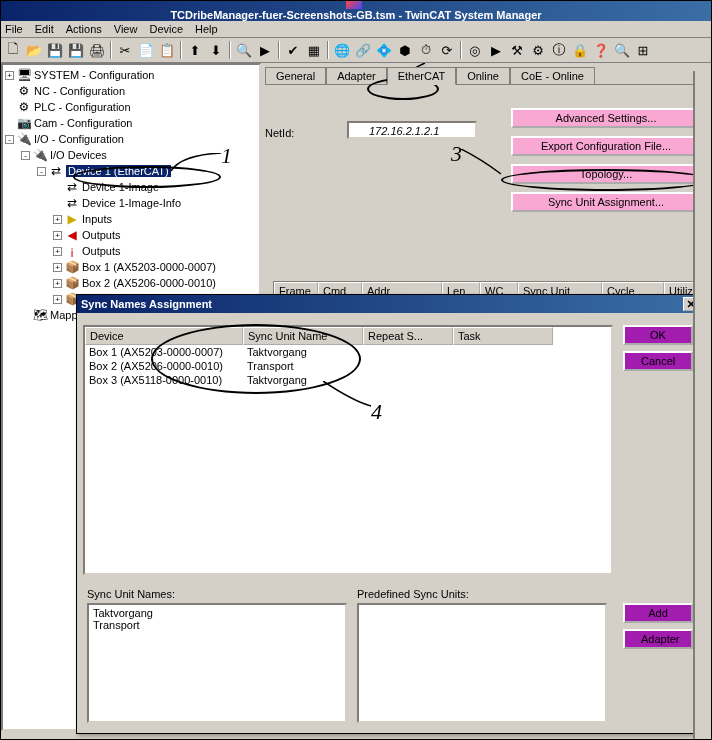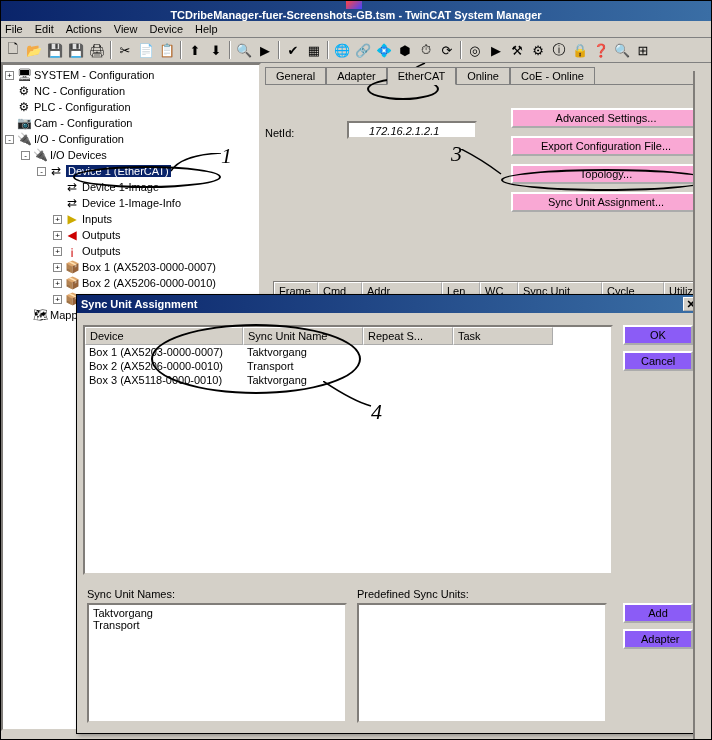--- a/index.html
+++ b/index.html
@@ -217,21 +217,21 @@
   .dlist .hdr, .dlist .row { display: flex; }
   .dlist .hdr > div {
     border: 1px outset #fff;
     background: #d4d0c8;
     padding: 2px 4px;
   }
   .dlist .row > div { padding: 1px 4px; }
   .dbtn {
     width: 70px;
     border: 2px outset #fff;
-    background: #8b5cf6;
+    background: #a21caf;
     text-align: center;
     padding: 2px 16px;
   }
   .dbtns { position: absolute; top: 30px; right: 10px; display: flex; flex-direction: column; gap: 6px; }
 
   .dlbl1 { position: absolute; left: 10px; top: 293px; color:#000; }
   .dlbl2 { position: absolute; left: 280px; top: 293px; color:#000; }
   .dbox1 {
     position: absolute; left: 10px; top: 308px;
     width: 260px; height: 120px;
@@ -462,21 +462,21 @@
       <div style="width: 38px;"></div>
       <div style="width: 38px;"></div>
       <div style="width: 84px;">Transport</div>
       <div style="width: 62px;">4.000</div>
       <div style="width: 40px;"></div>
     </div>
   </div>
 
 <div class="dialog">
   <div class="dtitle">
-    <span>Sync Unit Assignment</span>
+    <span>Sync Names Assignment</span>
     <div class="xbtn">✕</div>
   </div>
   <div class="dlist" id="dlist">
       <div class="hdr">
         <div style="width: 158px;">Device</div>
         <div style="width: 120px;">Sync Unit Name</div>
         <div style="width: 90px;">Repeat S...</div>
         <div style="width: 100px;">Task</div>
       </div>
       <div class="row">

